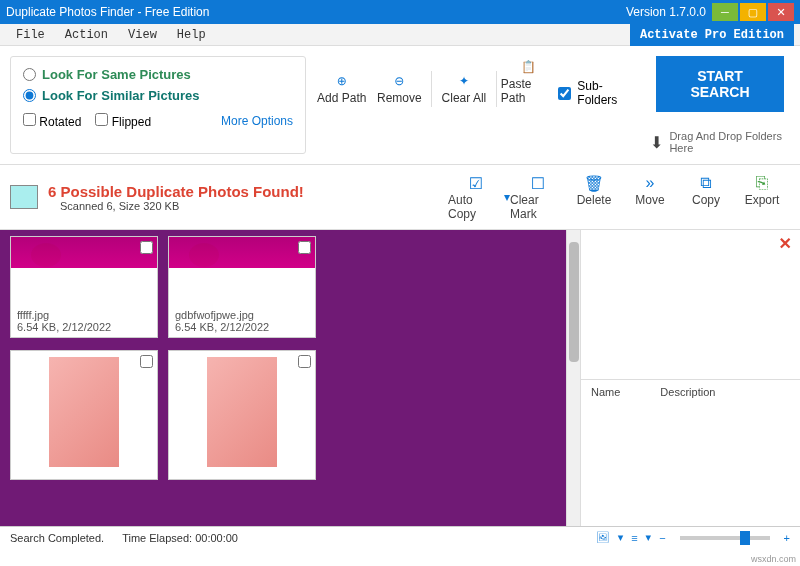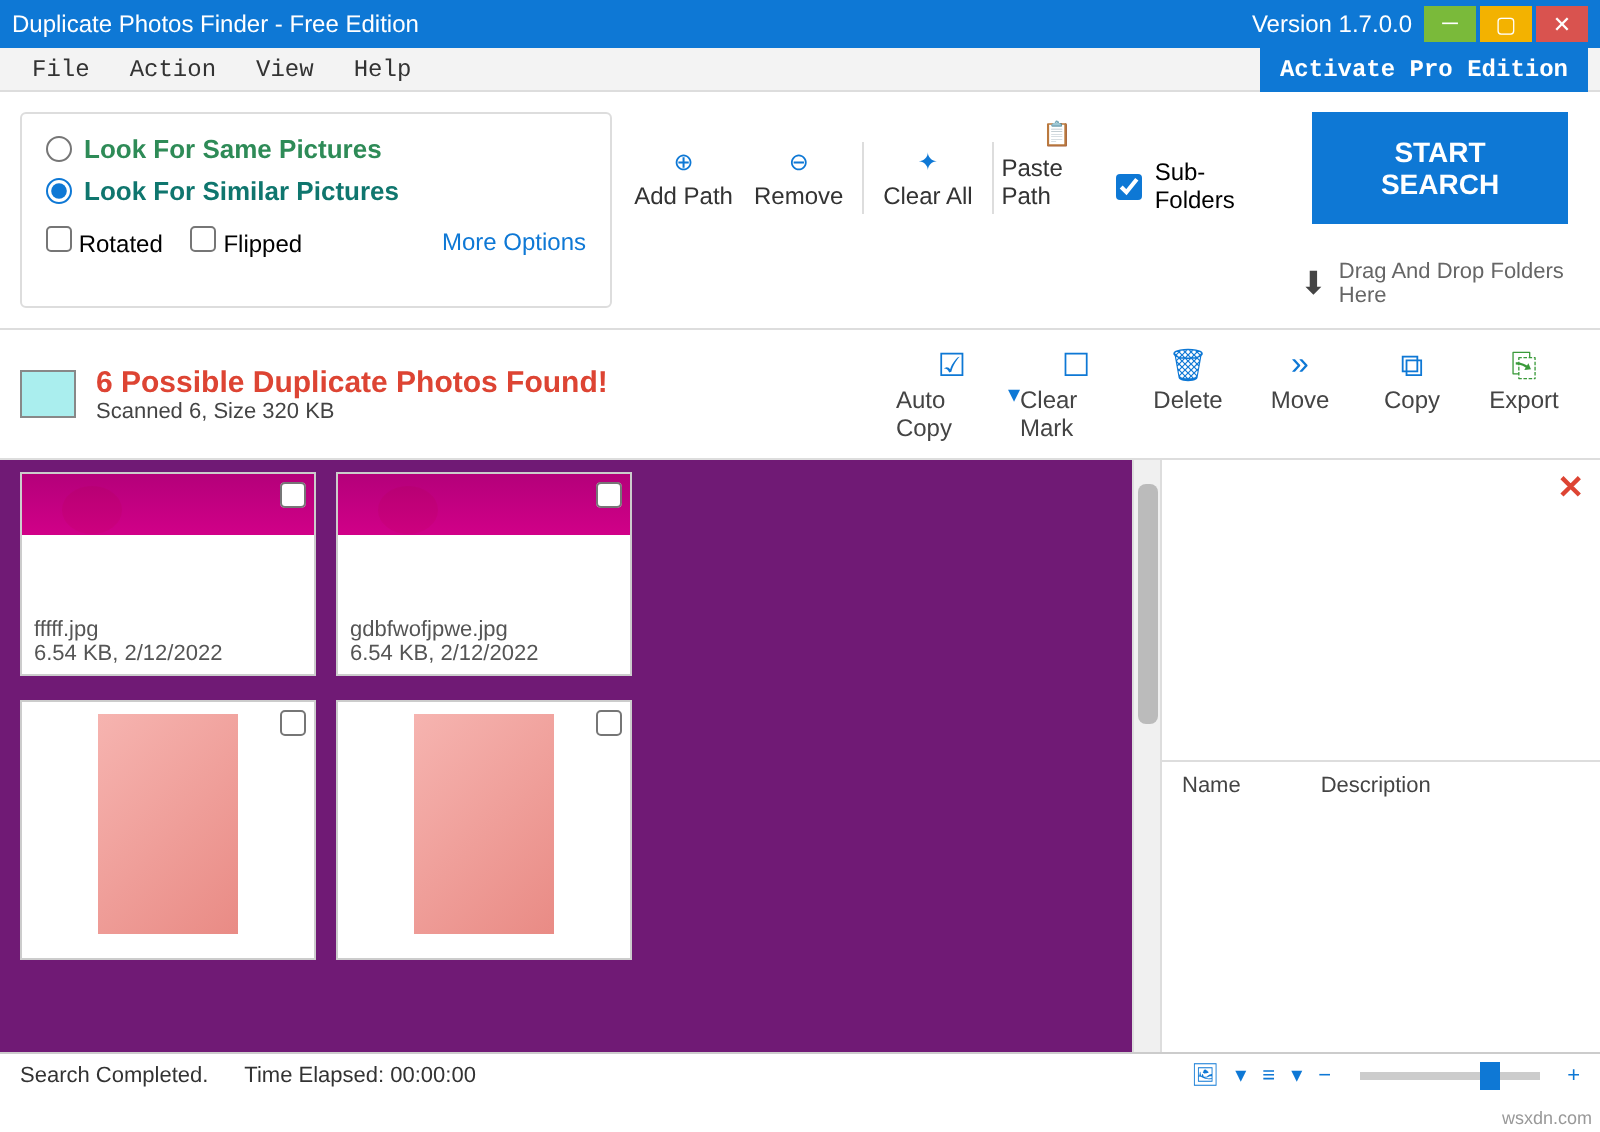--- a/index.html
+++ b/index.html
@@ -29,21 +29,21 @@
     .tool-btn .icon { width: 18px; height: 18px; margin-bottom: 1px; color: #0e78d5; display: flex; align-items: center; justify-content: center; }
     .tool-sep { width: 1px; background: #ddd; height: 36px; margin: 0 2px; }
     .subf { margin-left: auto; display: flex; align-items: center; gap: 6px; }
     .right-col { width: 140px; display: flex; flex-direction: column; align-items: center; }
     .start-btn { background: #0e78d5; color: #fff; font-weight: bold; border: none; padding: 12px 10px; width: 128px; cursor: pointer; font-size: 14px; }
     .drag-hint { margin-top: 18px; display: flex; align-items: center; gap: 6px; color: #666; font-size: 11px; text-align: left; }
     .drag-hint .arrow { color: #444; font-size: 16px; }
     .results-bar { display: flex; align-items: center; padding: 6px 10px; border-bottom: 1px solid #ddd; gap: 10px; }
     .results-bar .photo-icon { width: 28px; height: 24px; background: #aee; border: 1px solid #888; }
     .results-header { color: #d43; font-size: 15px; font-weight: bold; }
-    .results-sub { color: #444; font-size: 11px; }
+    .results-sub { color: #444; font-size: 11px; margin-left: 12px; }
     .action-btns { margin-left: auto; display: flex; }
     .abtn { display: flex; flex-direction: column; align-items: center; width: 56px; padding: 2px 0; cursor: pointer; color: #444; }
     .abtn .aicon { width: 20px; height: 20px; color: #0e78d5; display: flex; align-items: center; justify-content: center; font-size: 16px; }
     .abtn .aicon.green { color: #3a9a3a; }
     .main-body { display: flex; height: 296px; }
     .thumbs { flex: 1; overflow: hidden; position: relative; background: #701a75; }
     .group-row { display: flex; gap: 10px; padding: 6px 10px; }
     .thumb-card { width: 148px; border: 1px solid #ccc; background: #fff; position: relative; }
     .thumb-img { width: 146px; height: 68px; display: flex; align-items: center; justify-content: center; overflow: hidden; }
     .flower { width: 146px; height: 68px; background: linear-gradient(to bottom, #b4007a 0%, #d10088 45%, #fff 45%, #fff 100%); position: relative; }

